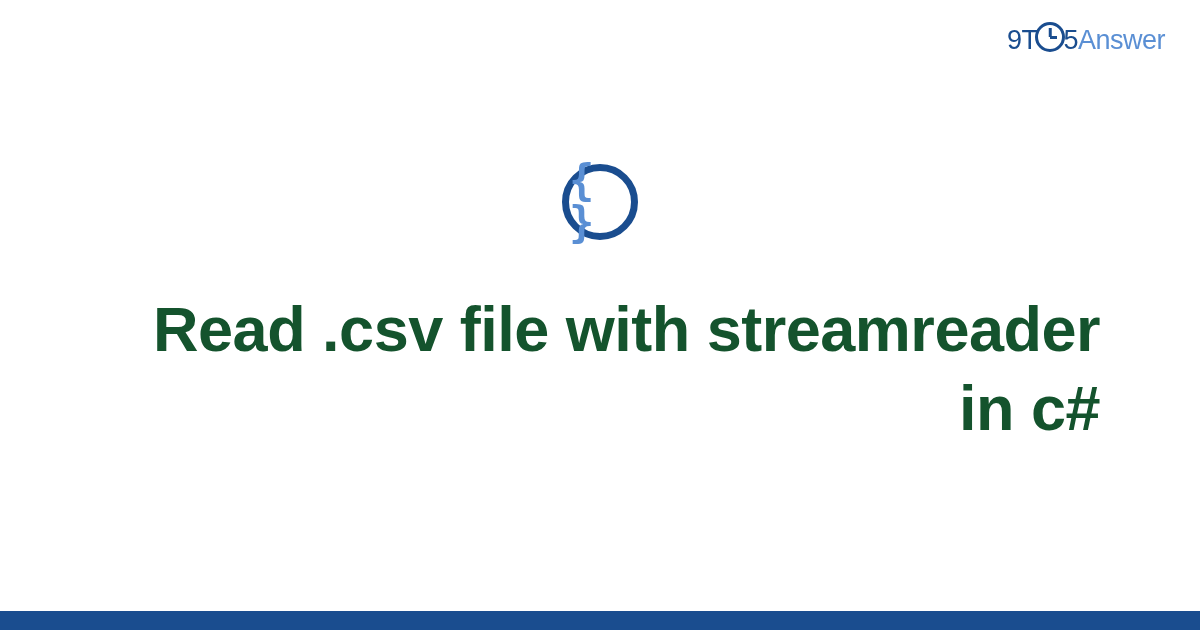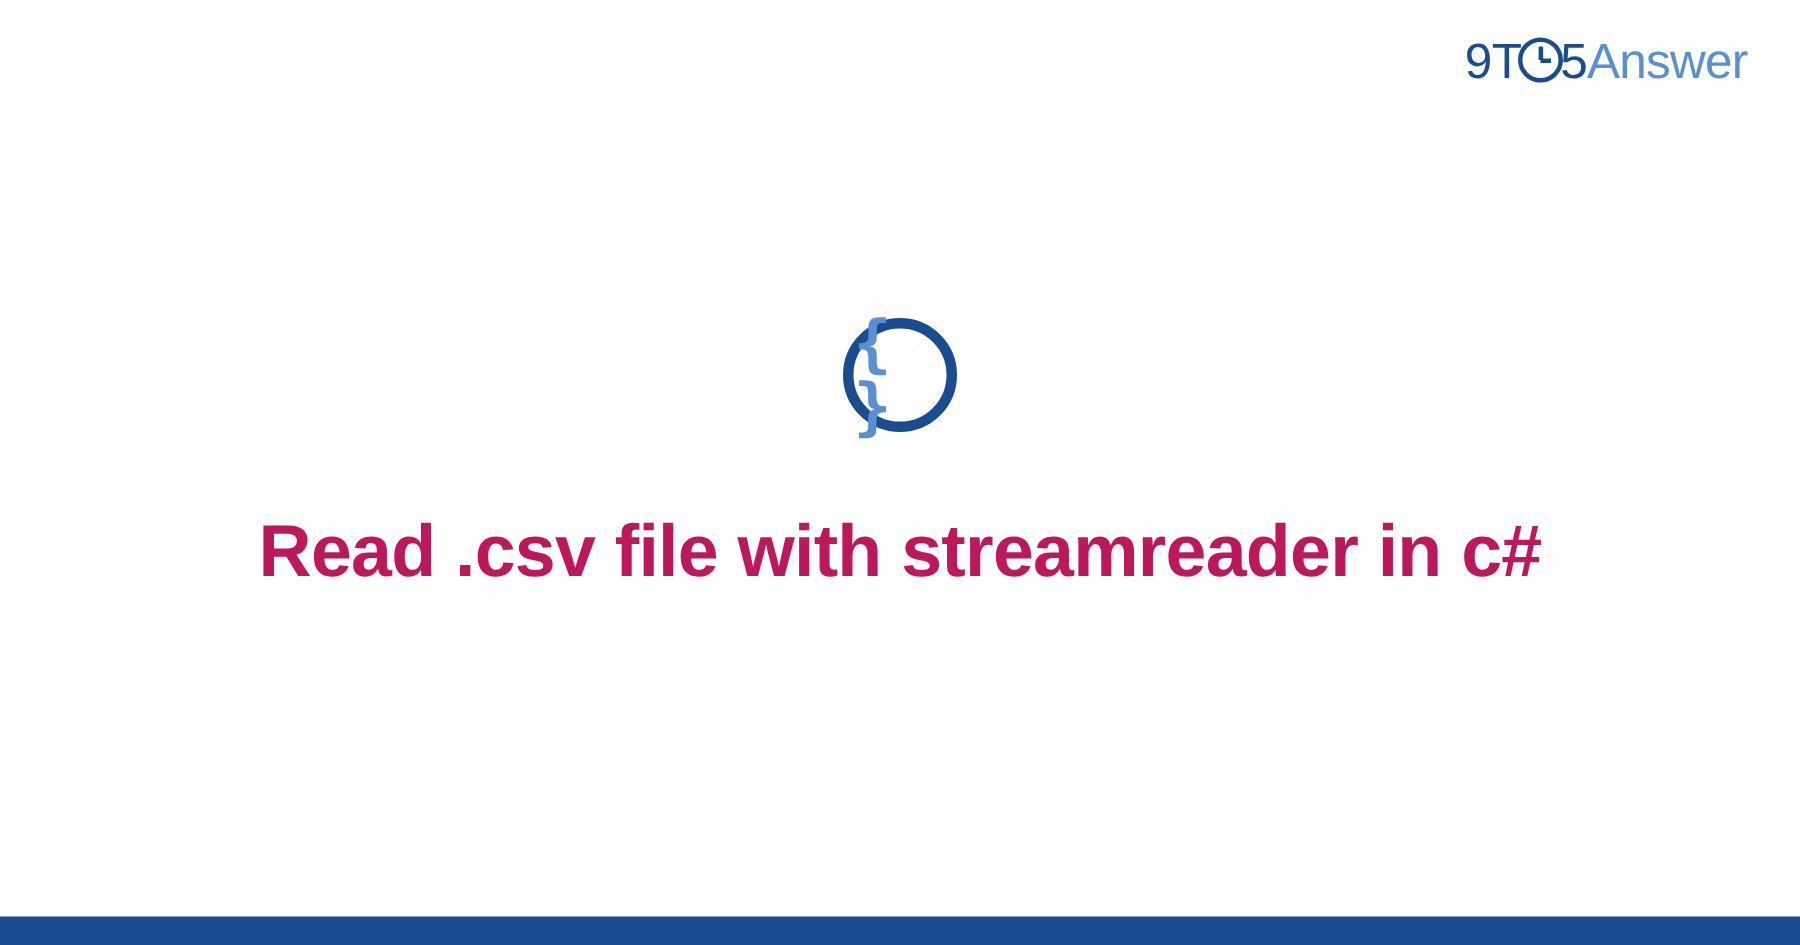--- a/index.html
+++ b/index.html
@@ -12,21 +12,21 @@
       height: 630px;
       background: #ffffff;
       font-family: -apple-system, BlinkMacSystemFont, "Segoe UI", Helvetica, Arial, sans-serif;
       position: relative;
       overflow: hidden;
     }
     .site-logo {
       position: absolute;
       top: 22px;
       right: 35px;
-      font-size: 33px;
+      font-size: 27px;
       font-weight: 400;
       letter-spacing: -0.5px;
     }
     .logo-9t {
       color: #1a4d8f;
       font-weight: 500;
     }
     .logo-clock {
       display: inline-flex;
       align-items: center;
@@ -89,24 +89,24 @@
     }
     .braces {
       font-size: 42px;
       font-weight: 700;
       color: #5a8fd4;
       letter-spacing: -4px;
       line-height: 1;
       font-family: "Consolas", "Monaco", monospace;
     }
     .page-title {
-      font-size: 49px;
+      font-size: 63px;
       font-weight: 700;
-      color: #be185d;
-      text-align: left;
+      color: #14532d;
+      text-align: right;
       max-width: 1000px;
       line-height: 1.25;
       letter-spacing: -0.5px;
     }
     .bottom-bar {
       position: absolute;
       bottom: 0;
       left: 0;
       width: 100%;
       height: 19px;

